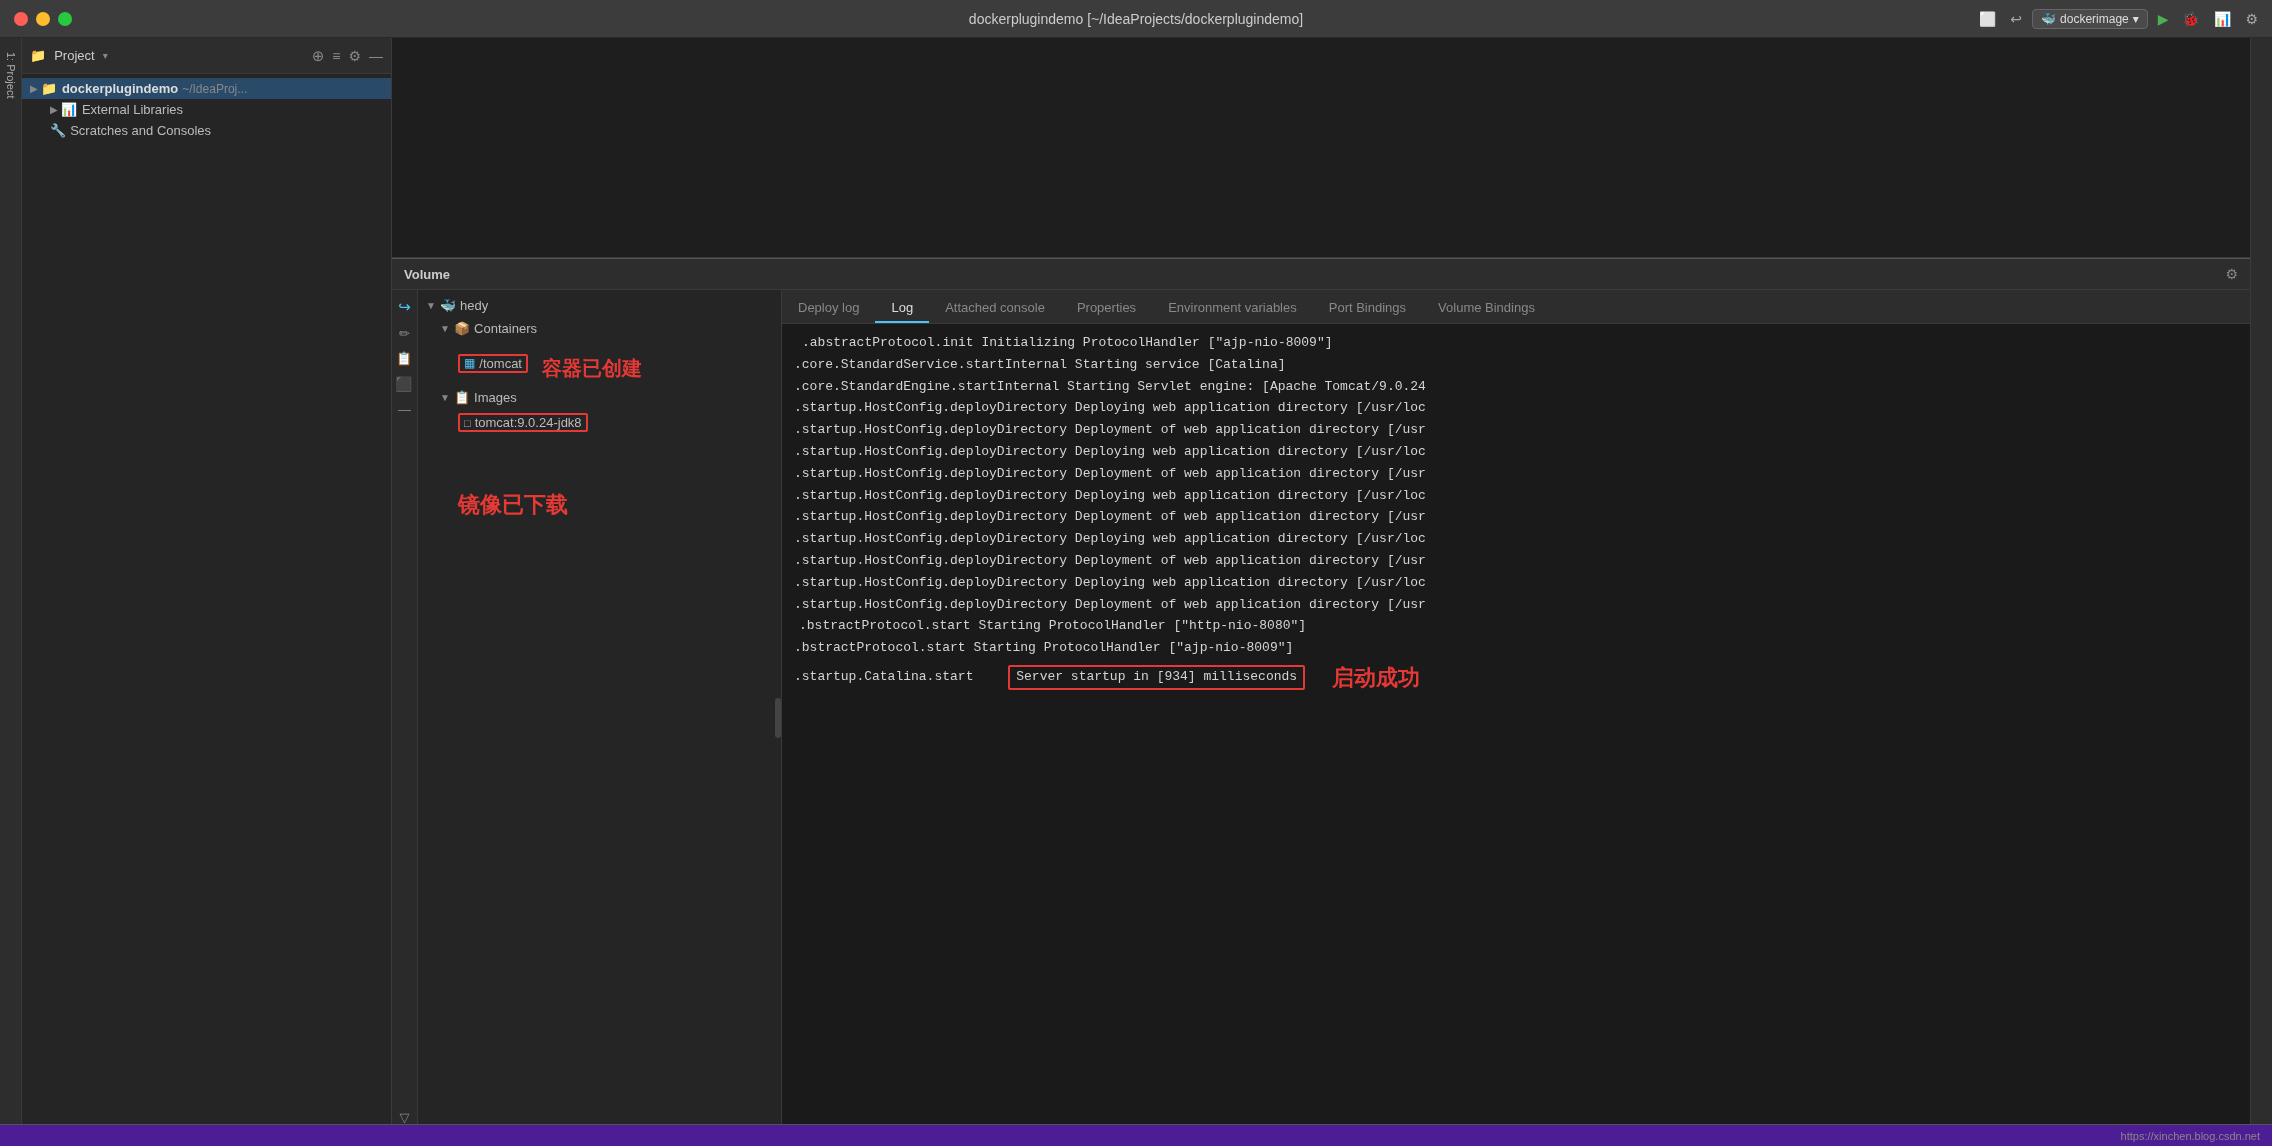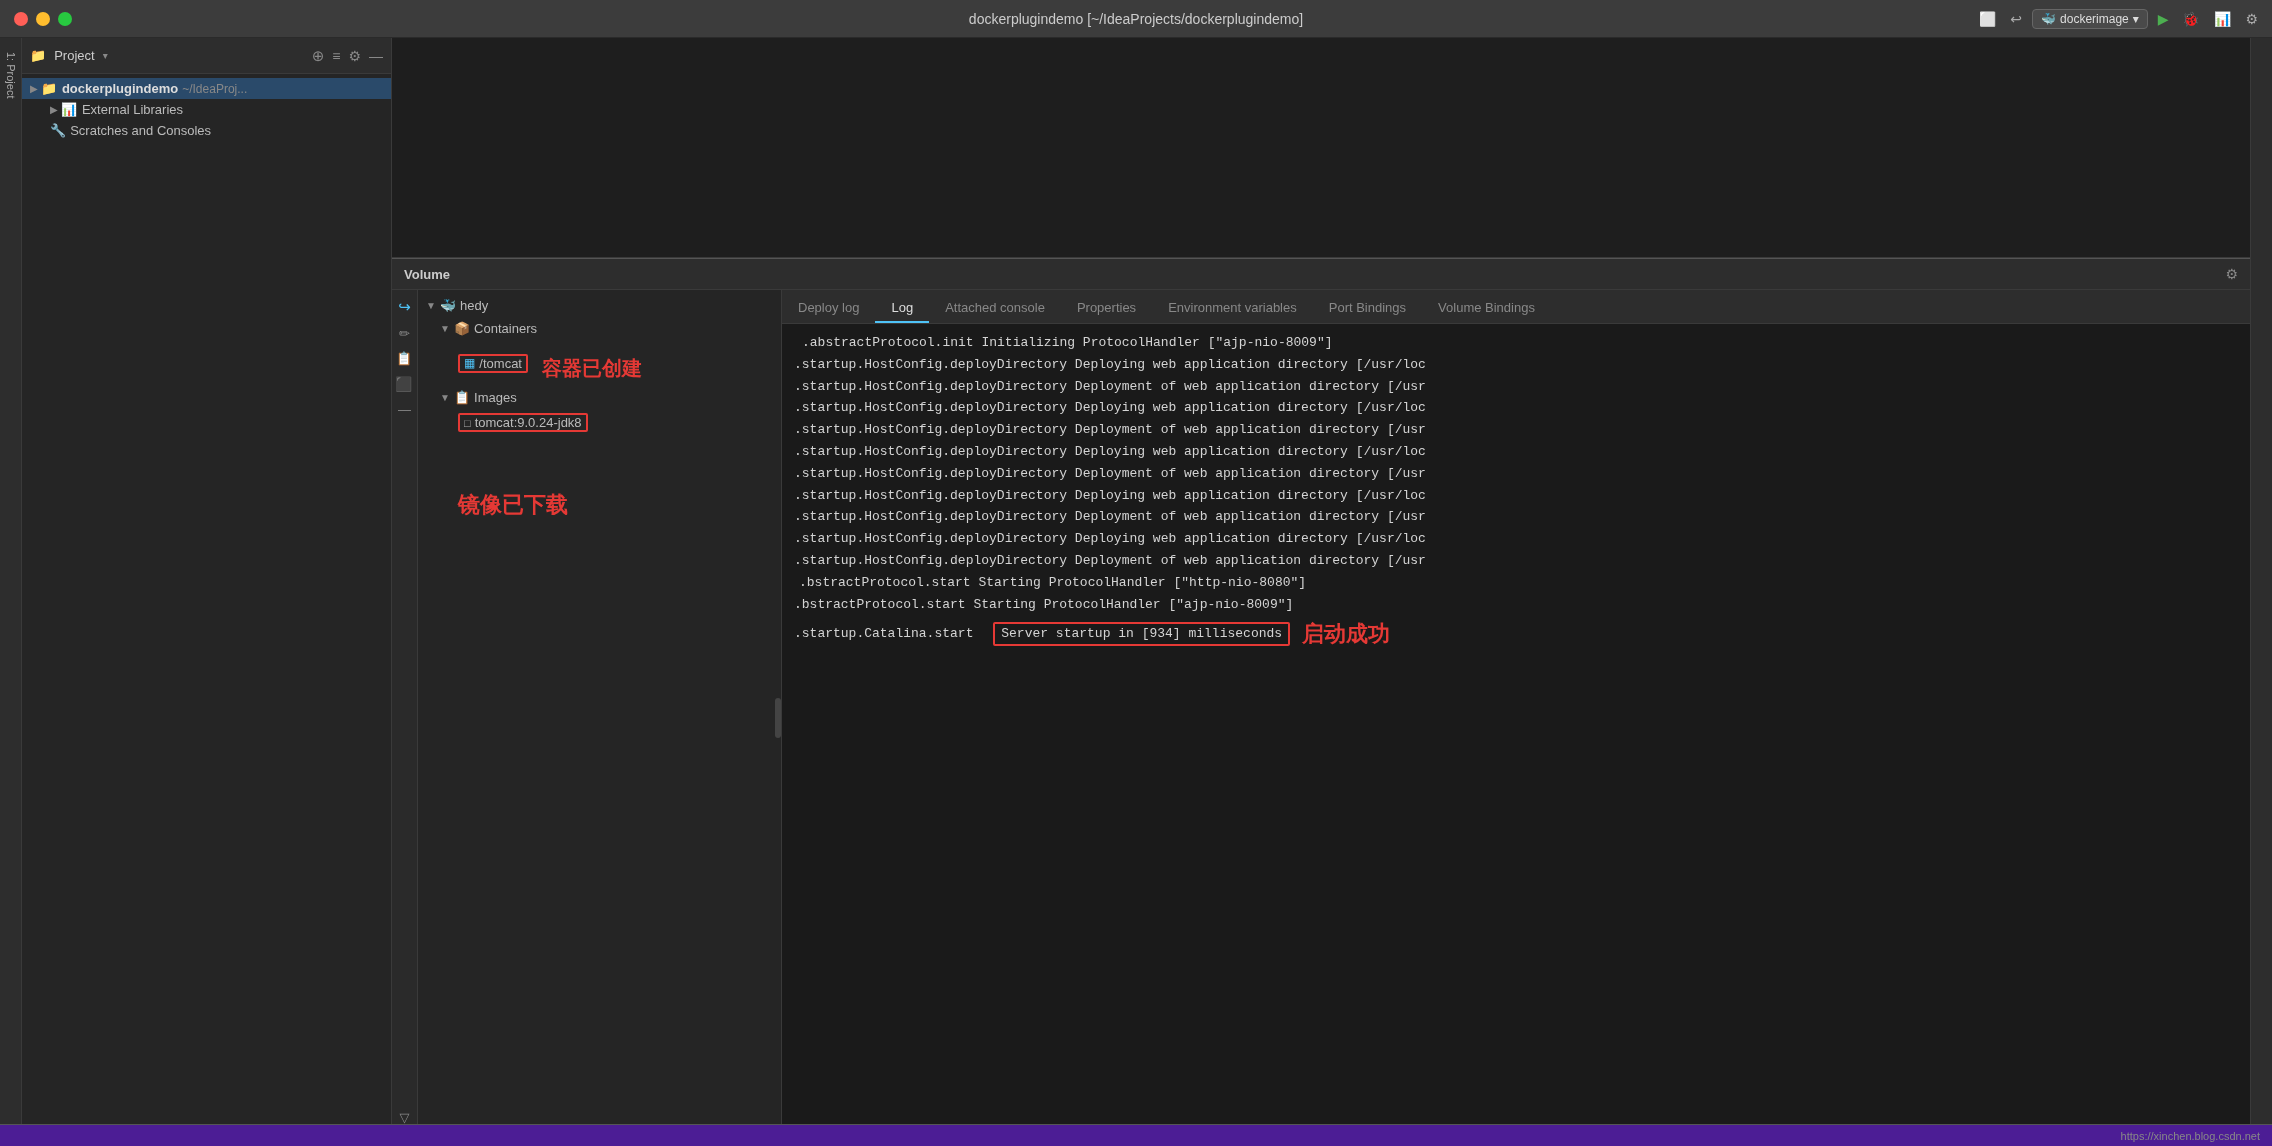--- a/index.html
+++ b/index.html
@@ -211,34 +211,36 @@
               <div style="padding:6px 16px; font-size:13px; color:#ddd; cursor:pointer; border-bottom:2px solid #4fc3f7;">Log</div>
               <div style="padding:6px 16px; font-size:13px; color:#888; cursor:pointer; border-bottom:2px solid transparent;">Attached console</div>
               <div style="padding:6px 16px; font-size:13px; color:#888; cursor:pointer; border-bottom:2px solid transparent;">Properties</div>
               <div style="padding:6px 16px; font-size:13px; color:#888; cursor:pointer; border-bottom:2px solid transparent;">Environment variables</div>
               <div style="padding:6px 16px; font-size:13px; color:#888; cursor:pointer; border-bottom:2px solid transparent;">Port Bindings</div>
               <div style="padding:6px 16px; font-size:13px; color:#888; cursor:pointer; border-bottom:2px solid transparent;">Volume Bindings</div>
             </div>
 
             <div style="flex:1; background:#1a1a1a; padding:8px 12px; overflow:auto; font-family:'Courier New',Courier,monospace; font-size:13px; color:#d4d4d4; line-height:1.6;">
               <div style="white-space:pre; margin:1px 8px;">.abstractProtocol.init Initializing ProtocolHandler ["ajp-nio-8009"]</div>
+              <div style="white-space:pre; margin:1px 0;">.core.StandardService.startInternal Starting service [Catalina]</div>
+              <div style="white-space:pre; margin:1px 0;">.core.StandardEngine.startInternal Starting Servlet engine: [Apache Tomcat/9.0.24</div>
               <div style="white-space:pre; margin:1px 0;">.startup.HostConfig.deployDirectory Deploying web application directory [/usr/loc</div>
               <div style="white-space:pre; margin:1px 0;">.startup.HostConfig.deployDirectory Deployment of web application directory [/usr</div>
               <div style="white-space:pre; margin:1px 0;">.startup.HostConfig.deployDirectory Deploying web application directory [/usr/loc</div>
               <div style="white-space:pre; margin:1px 0;">.startup.HostConfig.deployDirectory Deployment of web application directory [/usr</div>
               <div style="white-space:pre; margin:1px 0;">.startup.HostConfig.deployDirectory Deploying web application directory [/usr/loc</div>
               <div style="white-space:pre; margin:1px 0;">.startup.HostConfig.deployDirectory Deployment of web application directory [/usr</div>
               <div style="white-space:pre; margin:1px 0;">.startup.HostConfig.deployDirectory Deploying web application directory [/usr/loc</div>
               <div style="white-space:pre; margin:1px 0;">.startup.HostConfig.deployDirectory Deployment of web application directory [/usr</div>
               <div style="white-space:pre; margin:1px 0;">.startup.HostConfig.deployDirectory Deploying web application directory [/usr/loc</div>
               <div style="white-space:pre; margin:1px 0;">.startup.HostConfig.deployDirectory Deployment of web application directory [/usr</div>
               <div style="white-space:pre; margin:1px 5px;">.bstractProtocol.start Starting ProtocolHandler ["http-nio-8080"]</div>
               <div style="white-space:pre; margin:1px 0;">.bstractProtocol.start Starting ProtocolHandler ["ajp-nio-8009"]</div>
 
-              <div style="display:flex; align-items:center; gap:12px; margin:1px 0;">
+              <div style="display:flex; align-items:center; gap:27px; margin:1px 0;">
                 <div style="white-space:pre; font-family:'Courier New',Courier,monospace; font-size:13px; color:#d4d4d4;">.startup.Catalina.start </div>
                 <div style="border:2px solid #e53935; border-radius:2px; padding:0 6px; font-family:'Courier New',Courier,monospace; font-size:13px; color:#d4d4d4; white-space:pre;">Server startup in [934] milliseconds</div>
                 <span style="color:#e53935; font-size:22px; font-weight:bold; font-family:'Microsoft YaHei',sans-serif;">启动成功</span>
               </div>
             </div>
           </div>
         </div>
       </div>
     </div>
 

